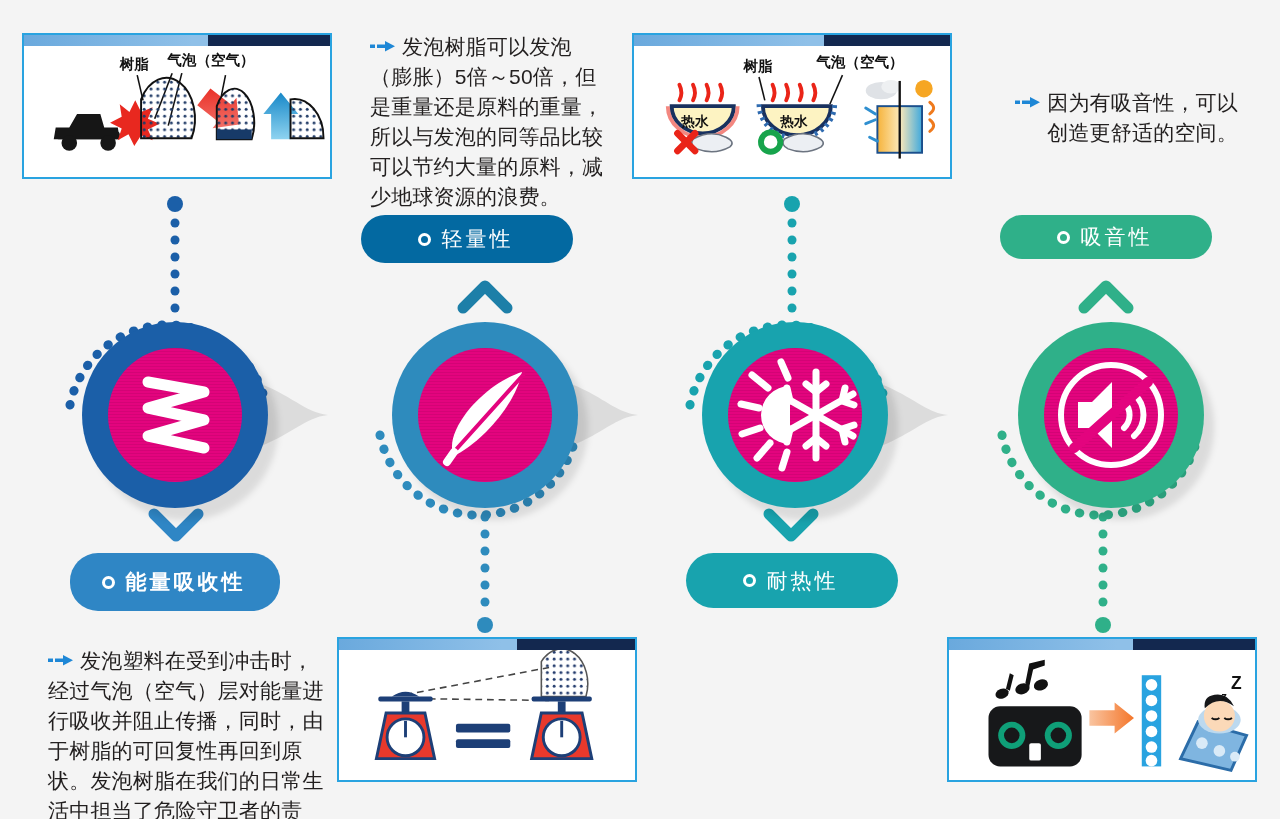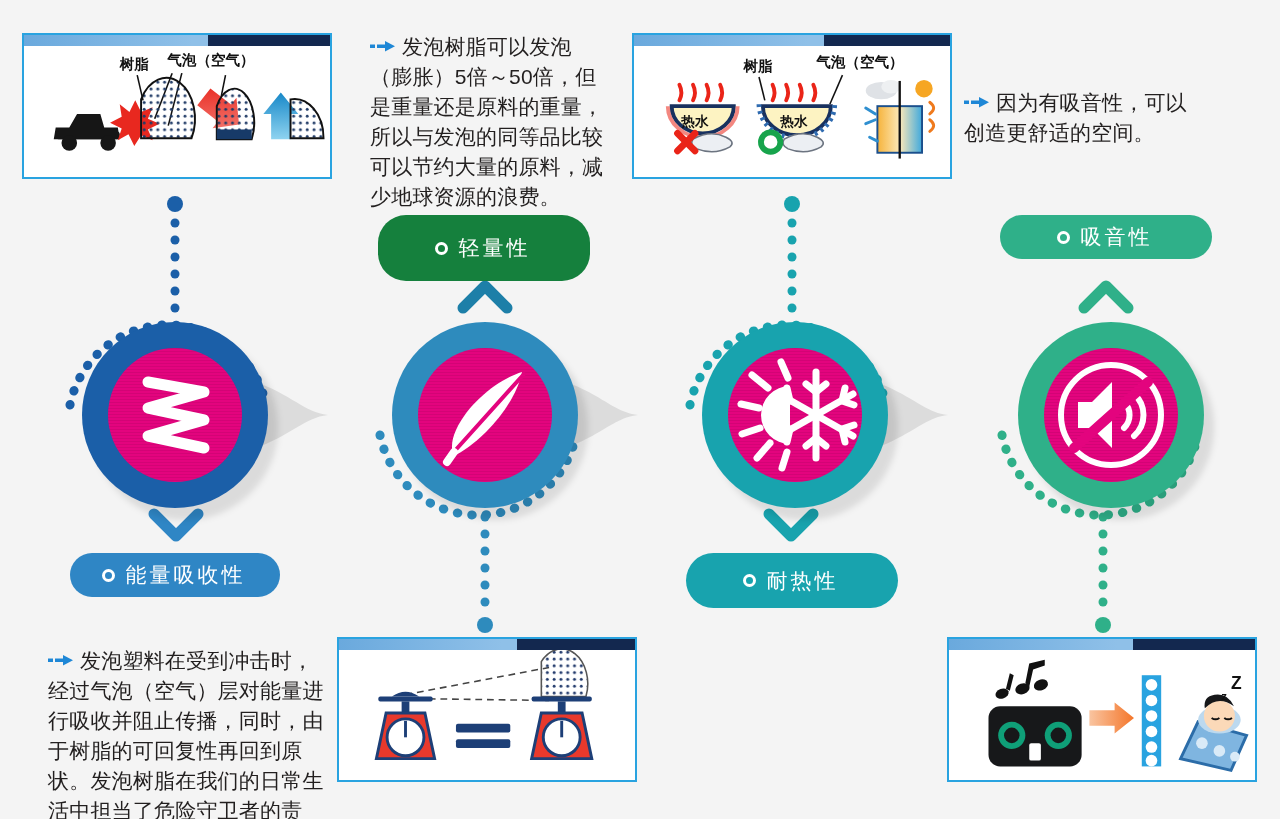--- a/index.html
+++ b/index.html
@@ -333,21 +333,21 @@
   <div class="para" style="left:370px;top:32px;width:240px;">
     <span class="bullet">
       <svg width="26" height="12" viewBox="0 0 26 12">
           <rect x="0" y="4.5" width="5" height="3.5" fill="#1e87d6"></rect>
           <rect x="7" y="4.5" width="8" height="3.5" fill="#1e87d6"></rect>
           <path d="M15 1 L25 6.2 L15 11.4 Z" fill="#1e87d6"></path>
         </svg>
     </span><span>发泡树脂可以发泡（膨胀）5倍～50倍，但是重量还是原料的重量，所以与发泡的同等品比较可以节约大量的原料，减少地球资源的浪费。</span>
   </div>
 
-  <div class="para" style="left:964px;top:88px;width:238px;">
+  <div class="para" style="left:1000px;top:88px;width:238px;text-align:right;">
     <span class="bullet">
       <svg width="26" height="12" viewBox="0 0 26 12">
           <rect x="0" y="4.5" width="5" height="3.5" fill="#1e87d6"></rect>
           <rect x="7" y="4.5" width="8" height="3.5" fill="#1e87d6"></rect>
           <path d="M15 1 L25 6.2 L15 11.4 Z" fill="#1e87d6"></path>
         </svg>
     </span><span>因为有吸音性，可以创造更舒适的空间。</span>
   </div>
 
   <div class="para" style="left:48px;top:646px;width:278px;">
@@ -428,26 +428,26 @@
   <svg class="chev" style="left:457px;top:278px;width:56px;height:38px;" viewBox="0 0 56 38">
     <path d="M6 30 L28 8 L50 30" fill="none" stroke="#1d7fa8" stroke-width="11" stroke-linecap="round" stroke-linejoin="round"></path>
   </svg>
   <svg class="chev" style="left:763px;top:506px;width:56px;height:38px;" viewBox="0 0 56 38">
     <path d="M6 8 L28 30 L50 8" fill="none" stroke="#18a3ae" stroke-width="11" stroke-linecap="round" stroke-linejoin="round"></path>
   </svg>
   <svg class="chev" style="left:1078px;top:278px;width:56px;height:38px;" viewBox="0 0 56 38">
     <path d="M6 30 L28 8 L50 30" fill="none" stroke="#2fb089" stroke-width="11" stroke-linecap="round" stroke-linejoin="round"></path>
   </svg>
 
-  <div class="pill" style="left:70px;top:553px;width:210px;height:44px;background:#2f86c5;">
+  <div class="pill" style="left:70px;top:553px;width:210px;height:58px;background:#2f86c5;font-weight:bold;">
     <span class="ring"></span>
     <span class="ptxt">能量吸收性</span>
   </div>
 
-  <div class="pill" style="left:378px;top:215px;width:212px;height:66px;background:#15803d;">
+  <div class="pill" style="left:361px;top:215px;width:212px;height:48px;background:#0369a1;">
     <span class="ring"></span>
     <span class="ptxt">轻量性</span>
   </div>
 
   <div class="pill" style="left:686px;top:553px;width:212px;height:55px;background:#18a3ae;text-align:center;">
     <span class="ring"></span>
     <span class="ptxt">耐热性</span>
   </div>
 
   <div class="pill" style="left:1000px;top:215px;width:212px;height:44px;background:#2fb089;">

